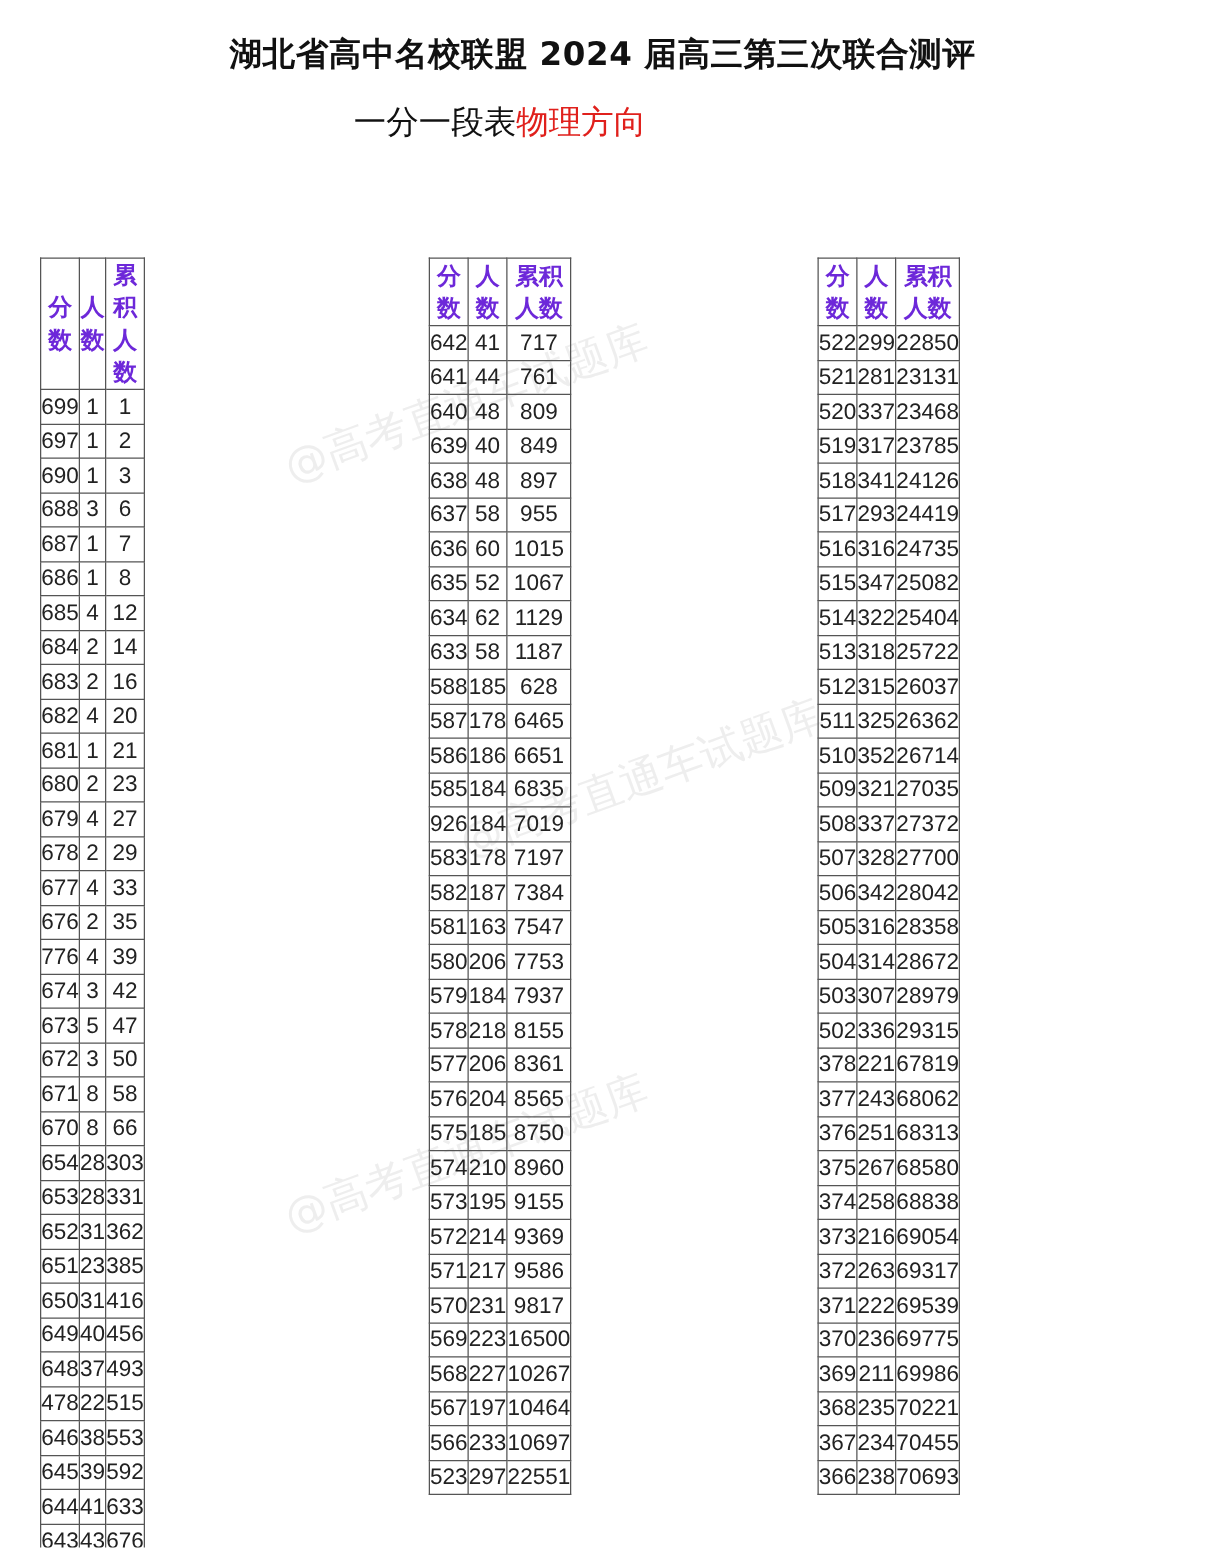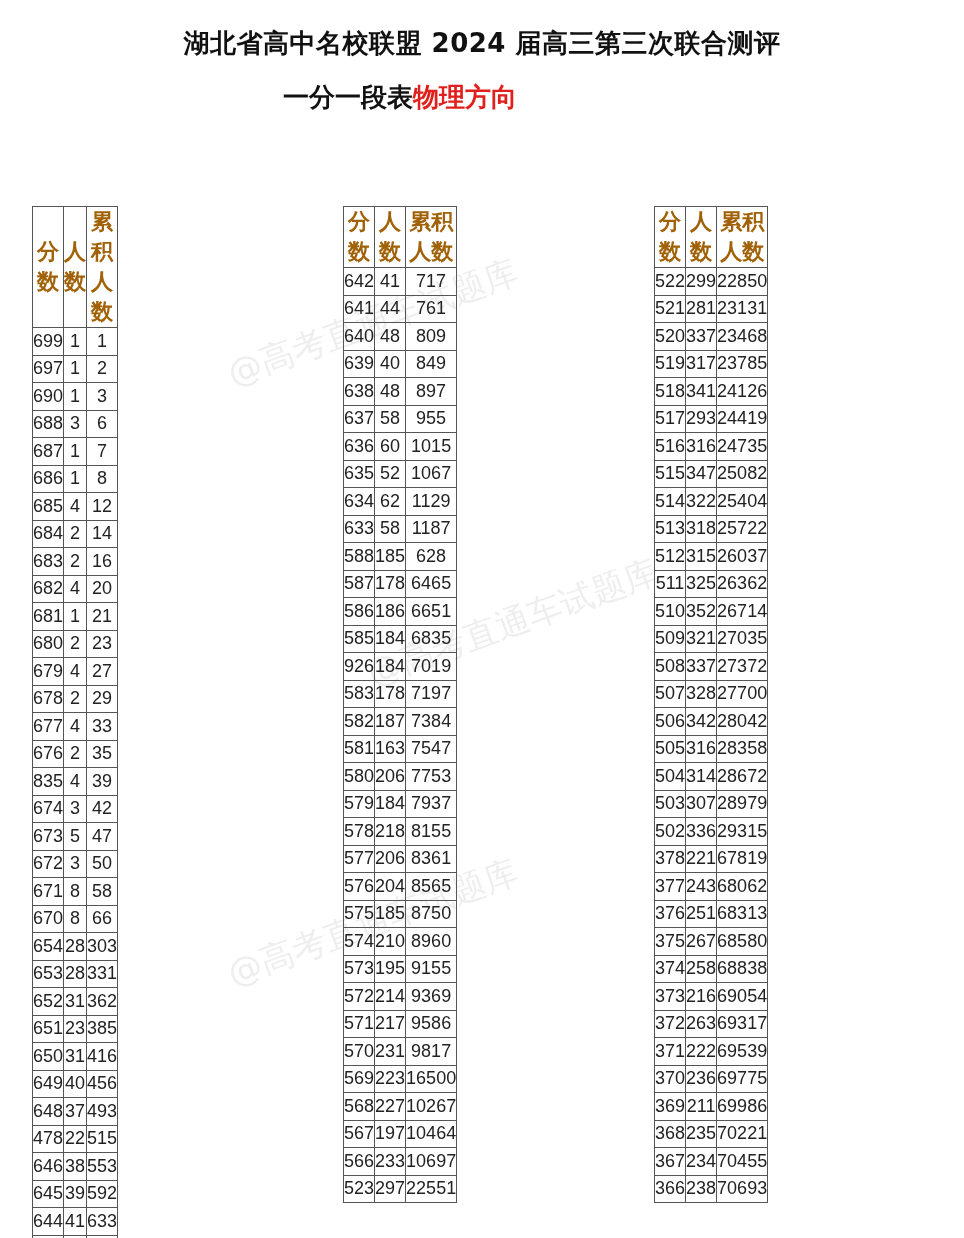--- a/index.html
+++ b/index.html
@@ -1,27 +1,27 @@
 <!DOCTYPE html>
 <html><head>
 <meta charset="utf-8">
 <style>
   html, body { margin: 0; padding: 0; background: #ffffff; }
   body { width: 964px; height: 1238px; position: relative; overflow: hidden;
          font-family: "DejaVu Sans", "Liberation Sans", sans-serif; color: #111; }
   .title { position: absolute; top: 26px; left: 0; width: 964px; text-align: center;
            font-size: 26px; font-weight: bold; letter-spacing: 0.5px; color: #111; }
   .subtitle { position: absolute; top: 80px; left: 0; width: 800px; text-align: center;
-              font-size: 26px; font-weight: bold; color: #111; }
+              font-size: 26px; font-weight: normal; color: #111; }
   .subtitle .red { color: #e0201c; }
   .tables { position: absolute; top: 206px; left: 32px; }
   table.score { position: absolute; top: 0; border-collapse: collapse; table-layout: fixed;
                 border: 1.5px solid #444; }
   table.score th, table.score td { border: 1px solid #555; text-align: center; padding: 0; }
-  table.score th { height: 53px; font-size: 22px; font-weight: bold; color: #a16207; }
+  table.score th { height: 53px; font-size: 19px; font-weight: bold; color: #6d28d9; }
   table.score td { height: 26.5px; font-size: 18px; color: #222;
                    font-family: "Liberation Sans", "DejaVu Sans", sans-serif; }
   col.c1 { width: 80px; } col.c2 { width: 83px; } col.c3 { width: 106px; }
   .watermark { position: absolute; color: rgba(160,160,160,0.18); font-size: 34px;
                transform: rotate(-20deg); pointer-events: none; white-space: nowrap; }
 </style>
 </head>
 <body>
 
 <div class="title">湖北省高中名校联盟 2024 届高三第三次联合测评</div>
@@ -120,21 +120,21 @@
           <td>677</td>
           <td>4</td>
           <td>33</td>
         </tr>
         <tr>
           <td>676</td>
           <td>2</td>
           <td>35</td>
         </tr>
         <tr>
-          <td>835</td>
+          <td>776</td>
           <td>4</td>
           <td>39</td>
         </tr>
         <tr>
           <td>674</td>
           <td>3</td>
           <td>42</td>
         </tr>
         <tr>
           <td>673</td>

